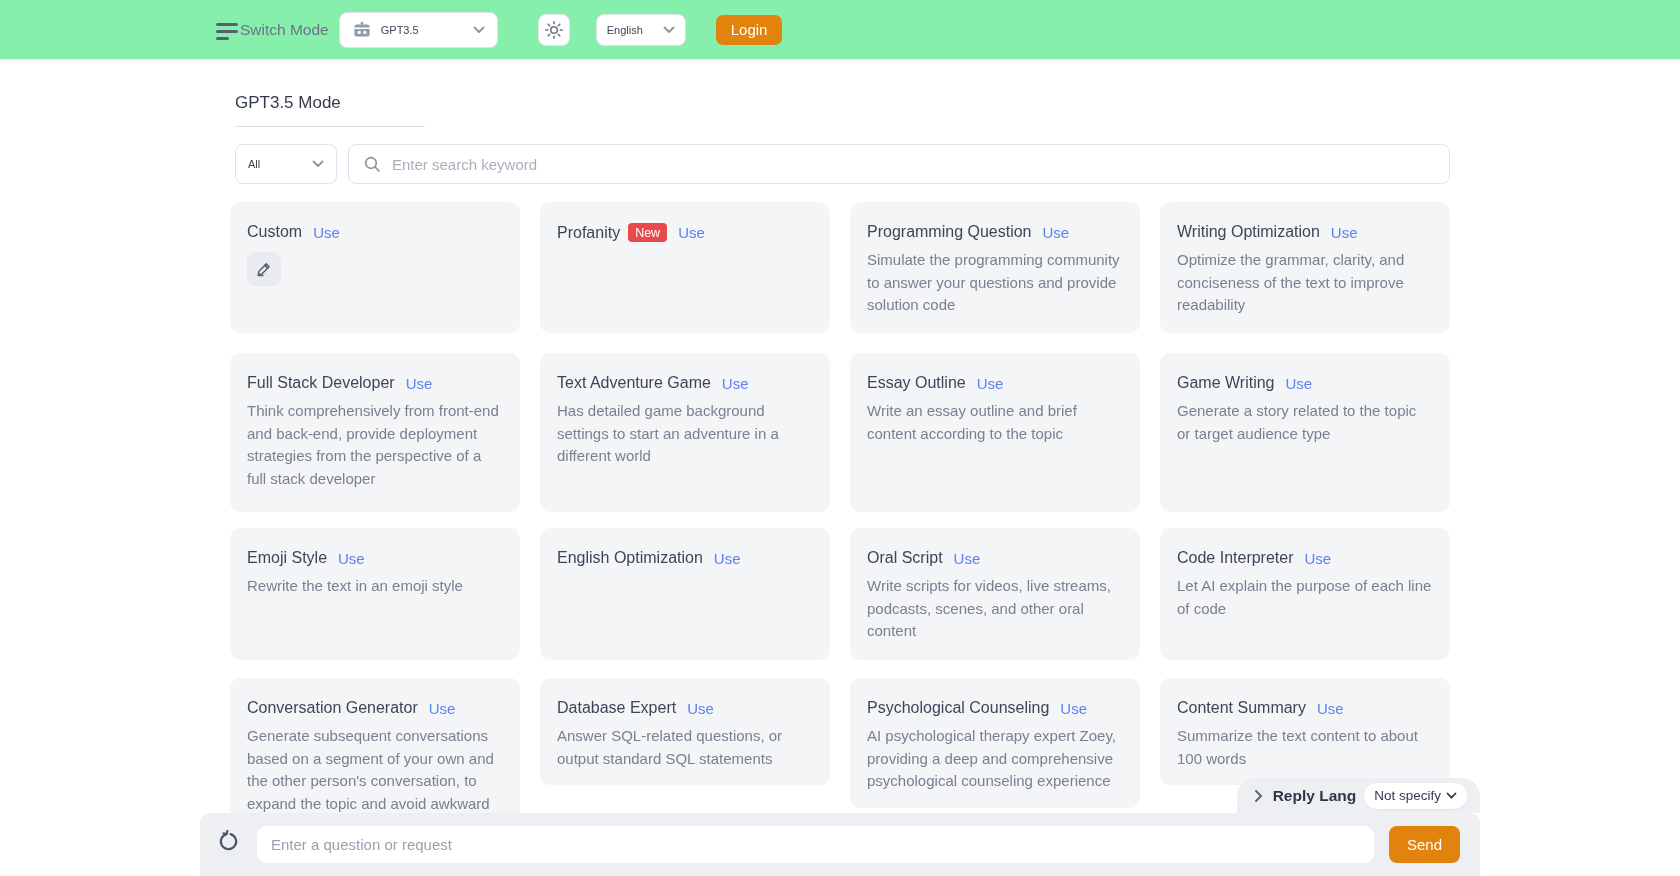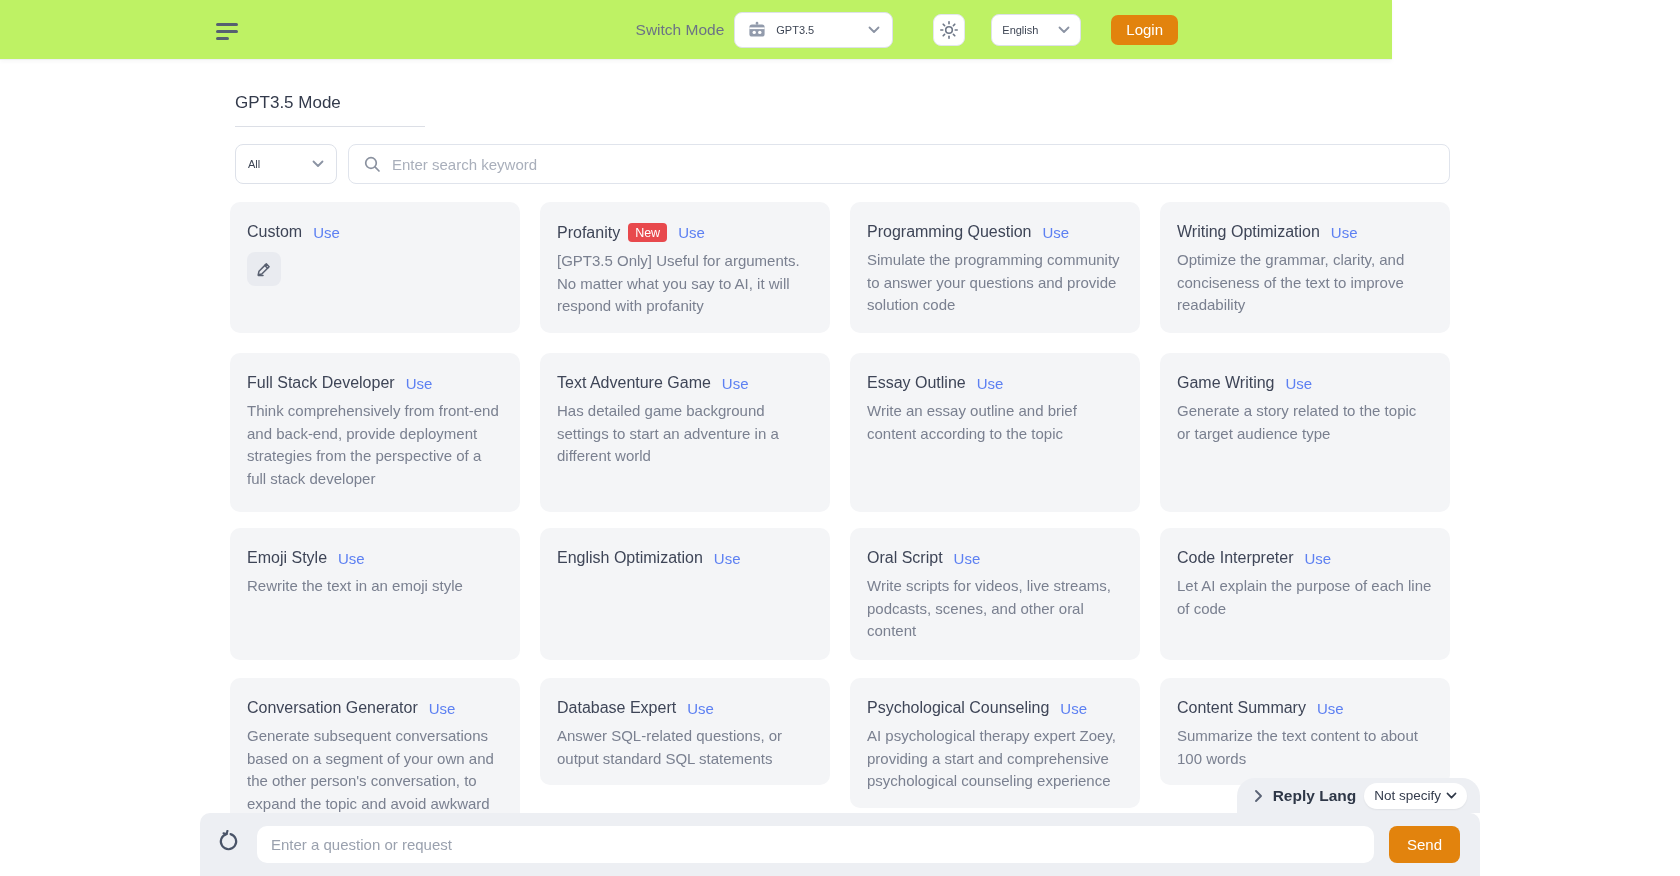--- a/index.html
+++ b/index.html
@@ -1,21 +1,21 @@
 <!DOCTYPE html>
 <html><head>
 <meta charset="utf-8">
 <style>
   * { margin:0; padding:0; box-sizing:border-box; }
   html,body { width:1680px; height:876px; overflow:hidden; background:#ffffff;
     font-family:"Liberation Sans","DejaVu Sans",sans-serif; }
 
   
-  .header { position:absolute; top:0; left:0; width:1392px; height:60px; background:#bef264;
-    display:flex; align-items:center; justify-content:space-between;
+  .header { position:absolute; top:0; left:0; width:1680px; height:60px; background:#86efac;
+    display:flex; align-items:center; justify-content:flex-start;
     padding:0 214px 0 216px; border-bottom:1px solid #eef0f4;
     box-shadow:0 2px 4px rgba(0,0,0,0.03); z-index:30; }
   .burger { width:24px; height:20px; padding-top:3px; cursor:pointer; }
   .burger i { display:block; height:3px; border-radius:1.5px; background:#566070; margin-bottom:4px; }
   .burger i:nth-child(1){ width:22px; } .burger i:nth-child(2){ width:22px; } .burger i:nth-child(3){ width:13px; }
   .hright { display:flex; align-items:center; }
   .hlabel { color:#6b7385; font-size:15.5px; margin-right:10px; }
   .selectbox { display:flex; align-items:center; border:1px solid #dde1e9; border-radius:8px;
     background:#fff; color:#3d4554; font-size:11px; cursor:pointer; }
   .model-select { height:36px; width:159px; padding:0 12px; }
@@ -173,21 +173,20 @@
             </svg>
           </span>
         </button>
       </div>
       <div class="card">
         <div class="card-head">
           <span class="card-title">Profanity</span>
           <span class="badge-new">New</span>
           <a class="use-link">Use</a>
         </div>
-        <p class="card-desc">[GPT3.5 Only] Useful for arguments. No matter what you say to AI, it will respond with profanity</p>
       </div>
       <div class="card">
         <div class="card-head">
           <span class="card-title">Programming Question</span>
           <a class="use-link">Use</a>
         </div>
         <p class="card-desc">Simulate the programming community to answer your questions and provide solution code</p>
       </div>
       <div class="card">
         <div class="card-head">
@@ -272,21 +271,21 @@
           <span class="card-title">Database Expert</span>
           <a class="use-link">Use</a>
         </div>
         <p class="card-desc">Answer SQL-related questions, or output standard SQL statements</p>
       </div>
       <div class="card">
         <div class="card-head">
           <span class="card-title">Psychological Counseling</span>
           <a class="use-link">Use</a>
         </div>
-        <p class="card-desc">AI psychological therapy expert Zoey, providing a start and comprehensive psychological counseling experience</p>
+        <p class="card-desc">AI psychological therapy expert Zoey, providing a deep and comprehensive psychological counseling experience</p>
       </div>
       <div class="card">
         <div class="card-head">
           <span class="card-title">Content Summary</span>
           <a class="use-link">Use</a>
         </div>
         <p class="card-desc">Summarize the text content to about 100 words</p>
       </div>
     </div>
   </div>

